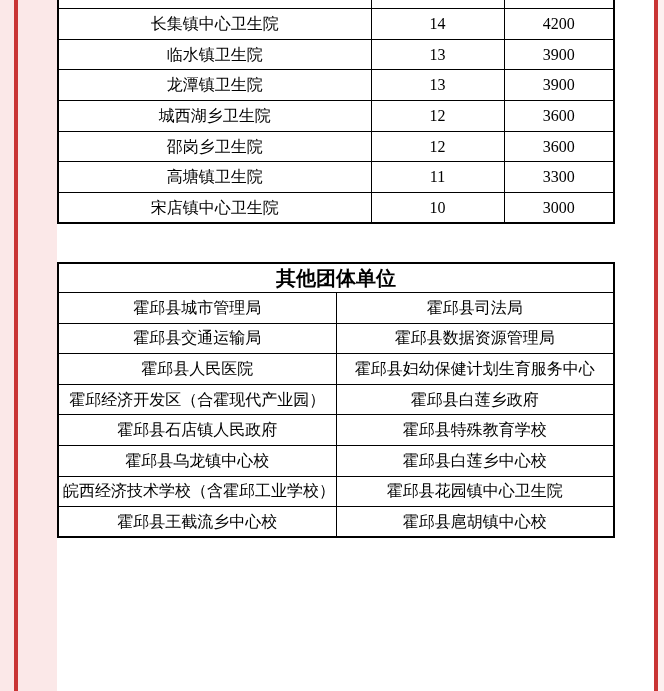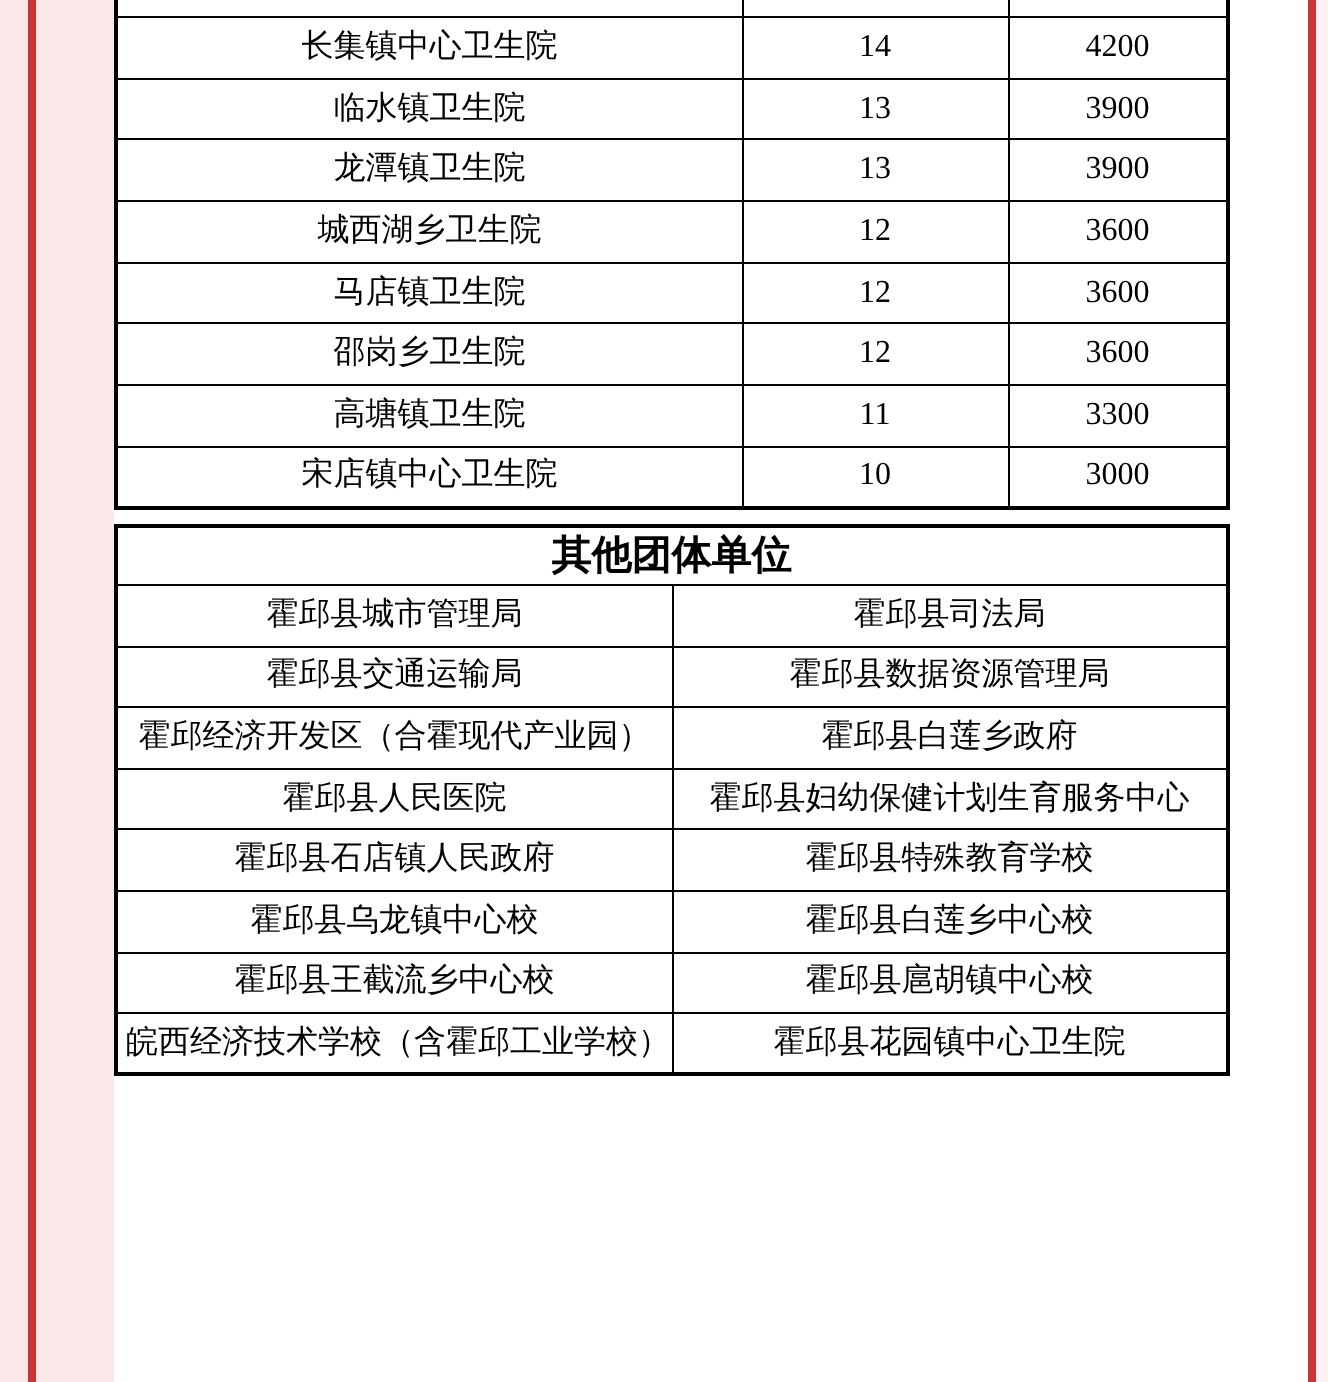--- a/index.html
+++ b/index.html
@@ -66,25 +66,20 @@
     <td>龙潭镇卫生院</td>
     <td>13</td>
     <td>3900</td>
   </tr>
   <tr>
     <td>城西湖乡卫生院</td>
     <td>12</td>
     <td>3600</td>
   </tr>
   <tr>
-    <td>马店镇卫生院</td>
-    <td>12</td>
-    <td>3600</td>
-  </tr>
-  <tr>
     <td>邵岗乡卫生院</td>
     <td>12</td>
     <td>3600</td>
   </tr>
   <tr>
     <td>高塘镇卫生院</td>
     <td>11</td>
     <td>3300</td>
   </tr>
   <tr>
@@ -106,37 +101,37 @@
   </tr>
   <tr>
     <td>霍邱县城市管理局</td>
     <td>霍邱县司法局</td>
   </tr>
   <tr>
     <td>霍邱县交通运输局</td>
     <td>霍邱县数据资源管理局</td>
   </tr>
   <tr>
+    <td>霍邱县人民医院</td>
+    <td>霍邱县妇幼保健计划生育服务中心</td>
+  </tr>
+  <tr>
     <td>霍邱经济开发区（合霍现代产业园）</td>
     <td>霍邱县白莲乡政府</td>
-  </tr>
-  <tr>
-    <td>霍邱县人民医院</td>
-    <td>霍邱县妇幼保健计划生育服务中心</td>
   </tr>
   <tr>
     <td>霍邱县石店镇人民政府</td>
     <td>霍邱县特殊教育学校</td>
   </tr>
   <tr>
     <td>霍邱县乌龙镇中心校</td>
     <td>霍邱县白莲乡中心校</td>
   </tr>
   <tr>
+    <td>皖西经济技术学校（含霍邱工业学校）</td>
+    <td>霍邱县花园镇中心卫生院</td>
+  </tr>
+  <tr>
     <td>霍邱县王截流乡中心校</td>
     <td>霍邱县扈胡镇中心校</td>
-  </tr>
-  <tr>
-    <td>皖西经济技术学校（含霍邱工业学校）</td>
-    <td>霍邱县花园镇中心卫生院</td>
   </tr>
 </tbody>
   </table>
 
 </body></html>

